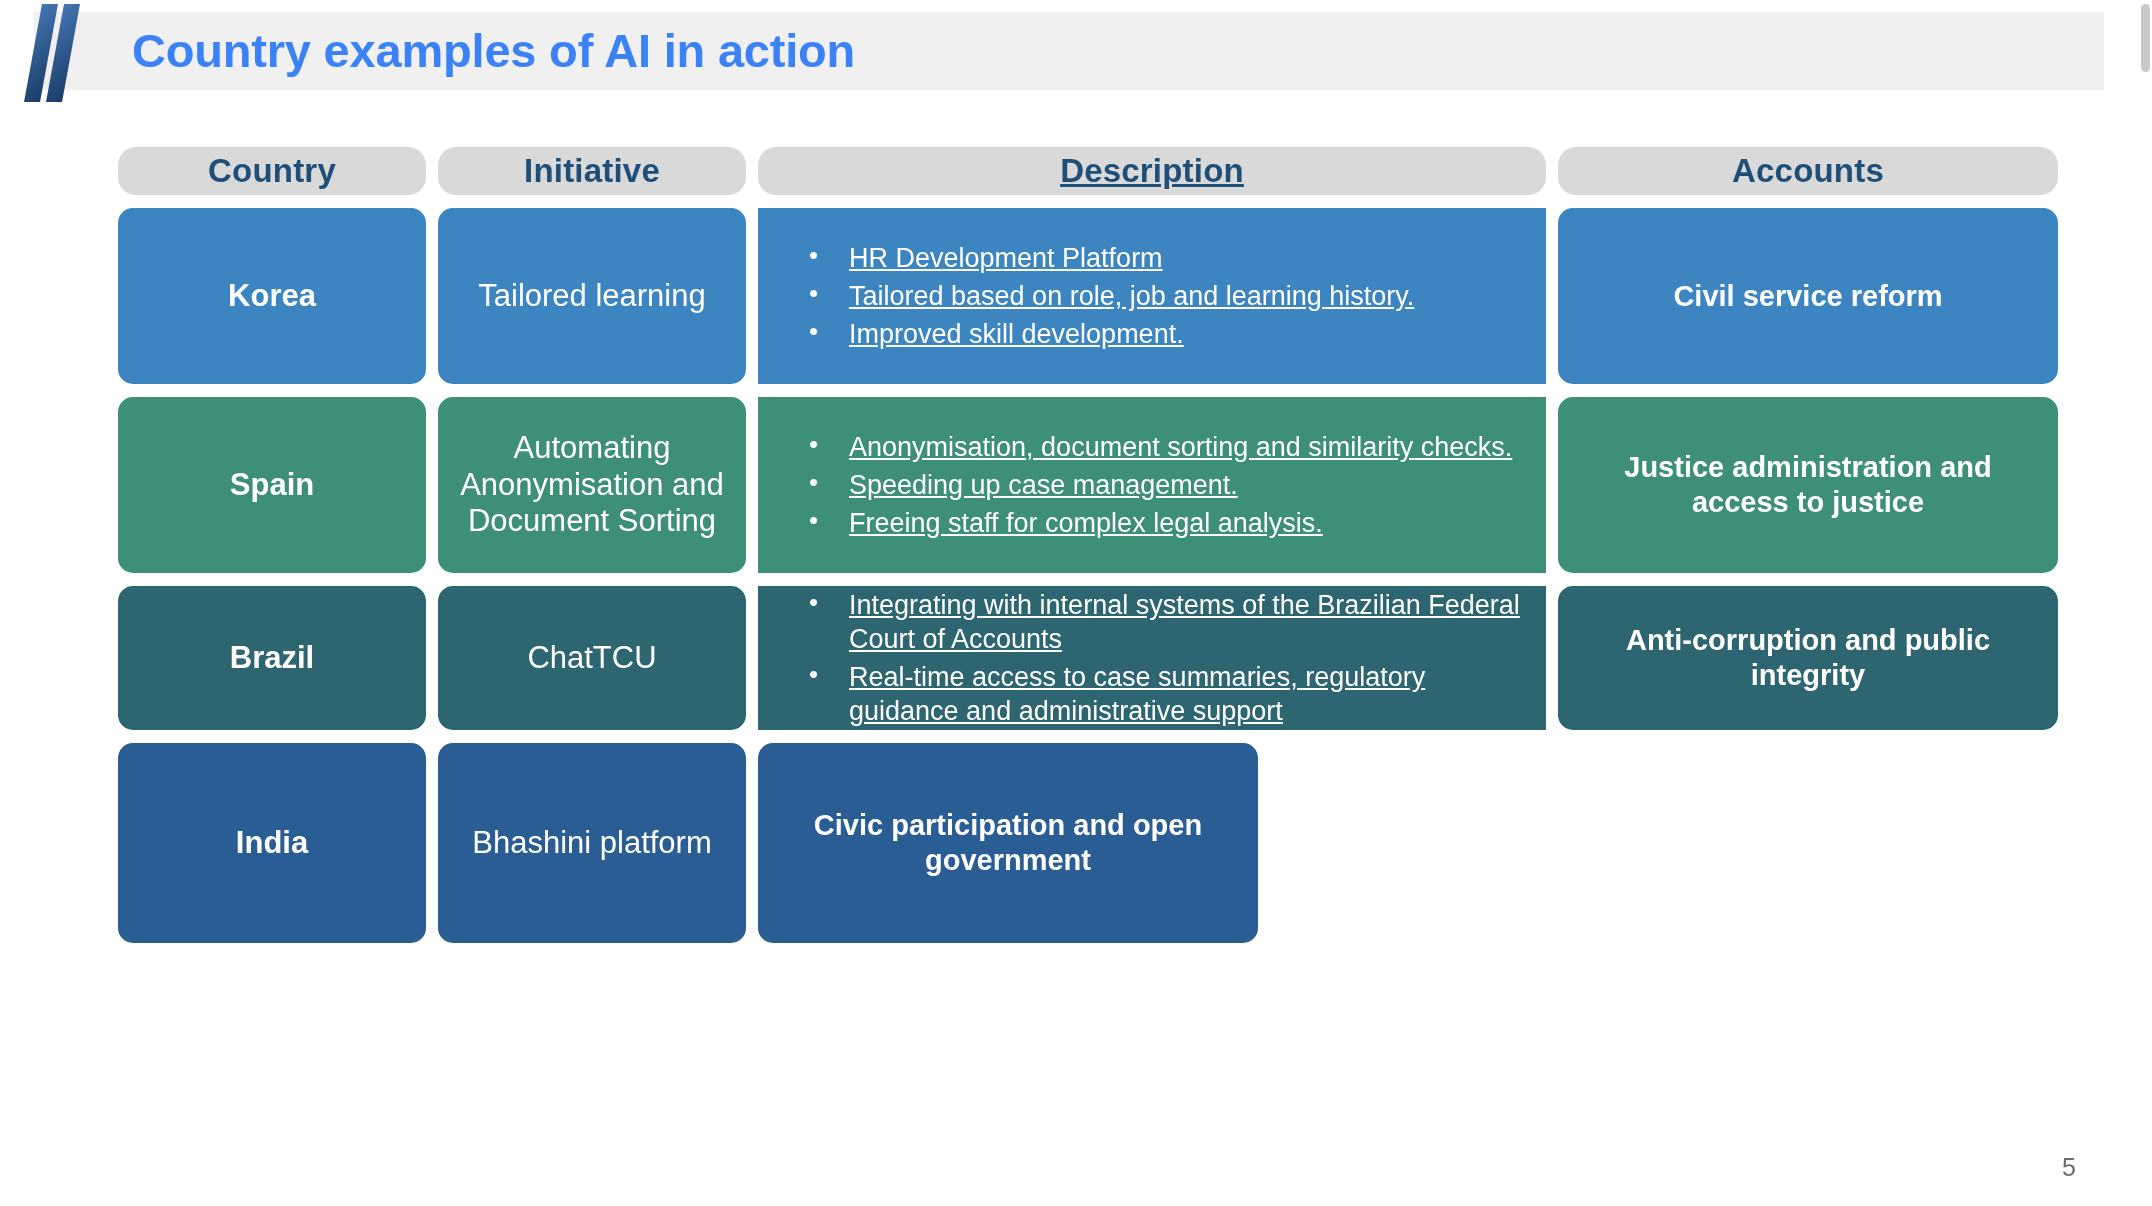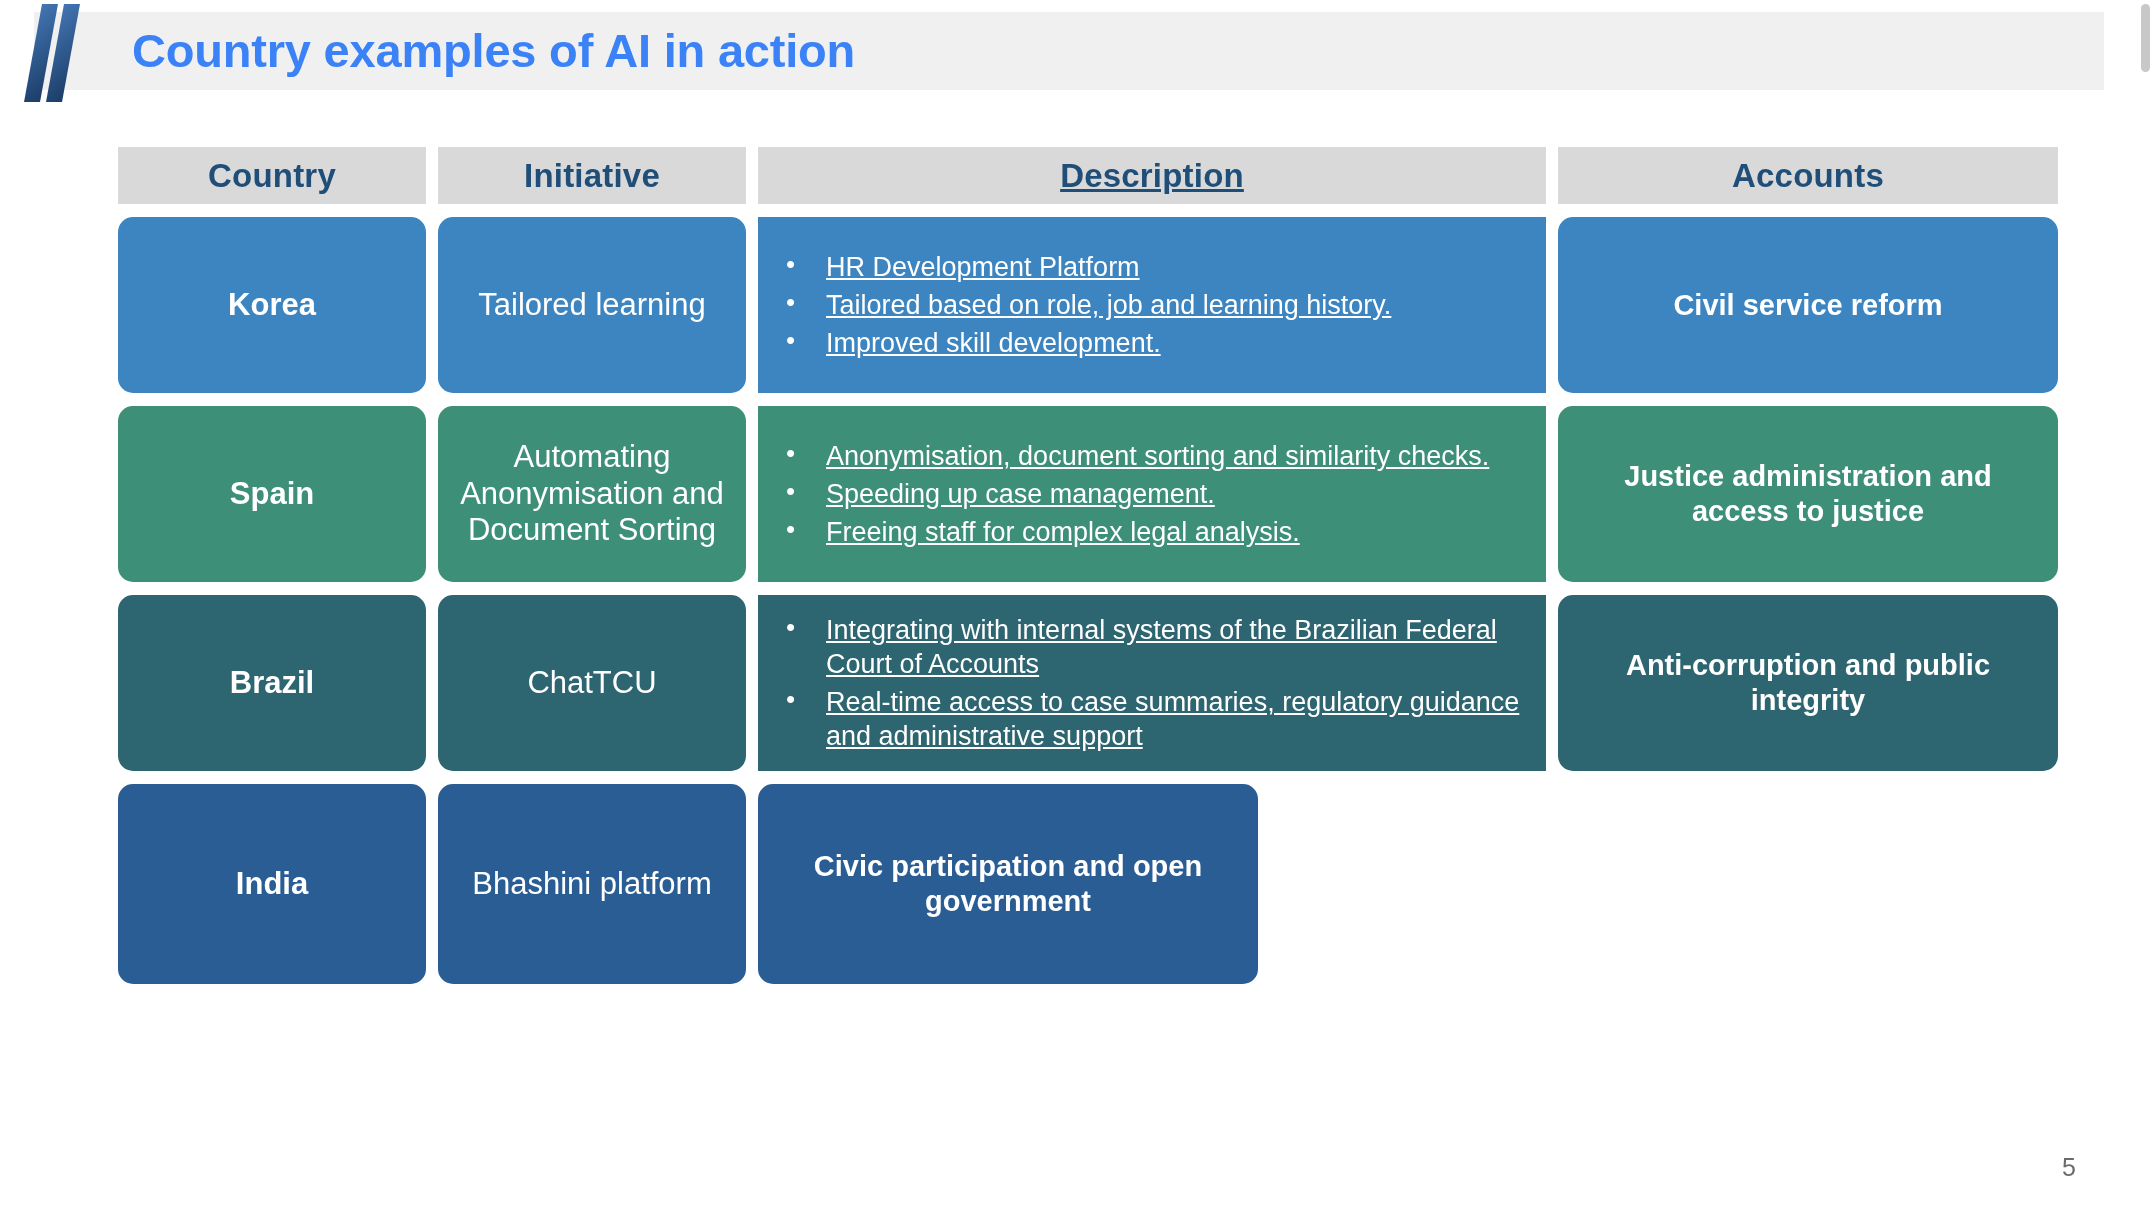--- a/index.html
+++ b/index.html
@@ -87,28 +87,29 @@
   }
 
   .col-country    { width: 308px; flex: none; }
   .col-initiative { width: 308px; flex: none; }
   .col-desc       { width: 788px; flex: none; text-decoration: underline; }
   .col-function   { width: 500px; flex: none; }
 
   
   .hcell {
     background: #d9d9d9;
-    height: 57px;
+    height: 48px;
     display: flex;
     align-items: center;
     justify-content: center;
     color: #1f4e79;
     font-size: 33px;
     font-weight: bold;
     letter-spacing: 0.2px;
+    border-radius: 18px;
   }
 
   
   .cell {
     display: flex;
     align-items: center;
     color: #ffffff;
     padding: 10px 14px;
   }
 
@@ -130,21 +131,21 @@
   }
 
   .cell .function-name {
     font-size: 29px;
     font-weight: bold;
     line-height: 1.2;
   }
 
   .cell.desc {
     align-items: center;
-    padding-left: 12px;
+    padding-left: 35px;
     padding-right: 18px;
   }
 
   .bullets {
     list-style: none;
     width: 100%;
   }
 
   .bullets li {
     position: relative;
@@ -162,21 +163,21 @@
     left: 16px;
     top: -2px;
     font-size: 26px;
     line-height: 1.26;
     color: #ffffff;
   }
 
   
   .row-korea  .cell { height: 176px; }
   .row-spain  .cell { height: 176px; }
-  .row-brazil .cell { height: 176px; }
+  .row-brazil .cell { height: 144px; }
   .row-india  .cell { height: 200px; }
 
   
   .page-number {
     position: absolute;
     right: 76px;
     bottom: 24px;
     font-size: 25px;
     color: #6b6b6b;
   }

